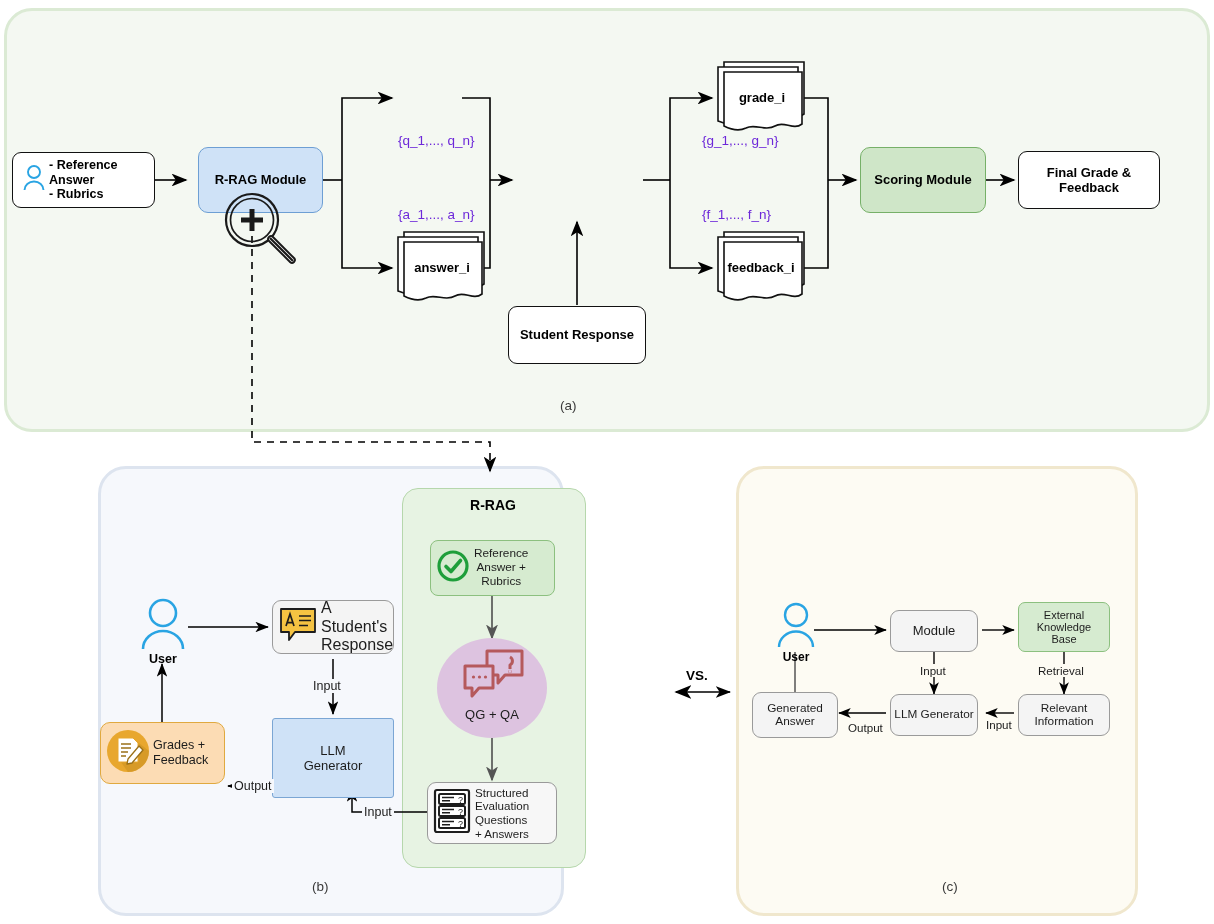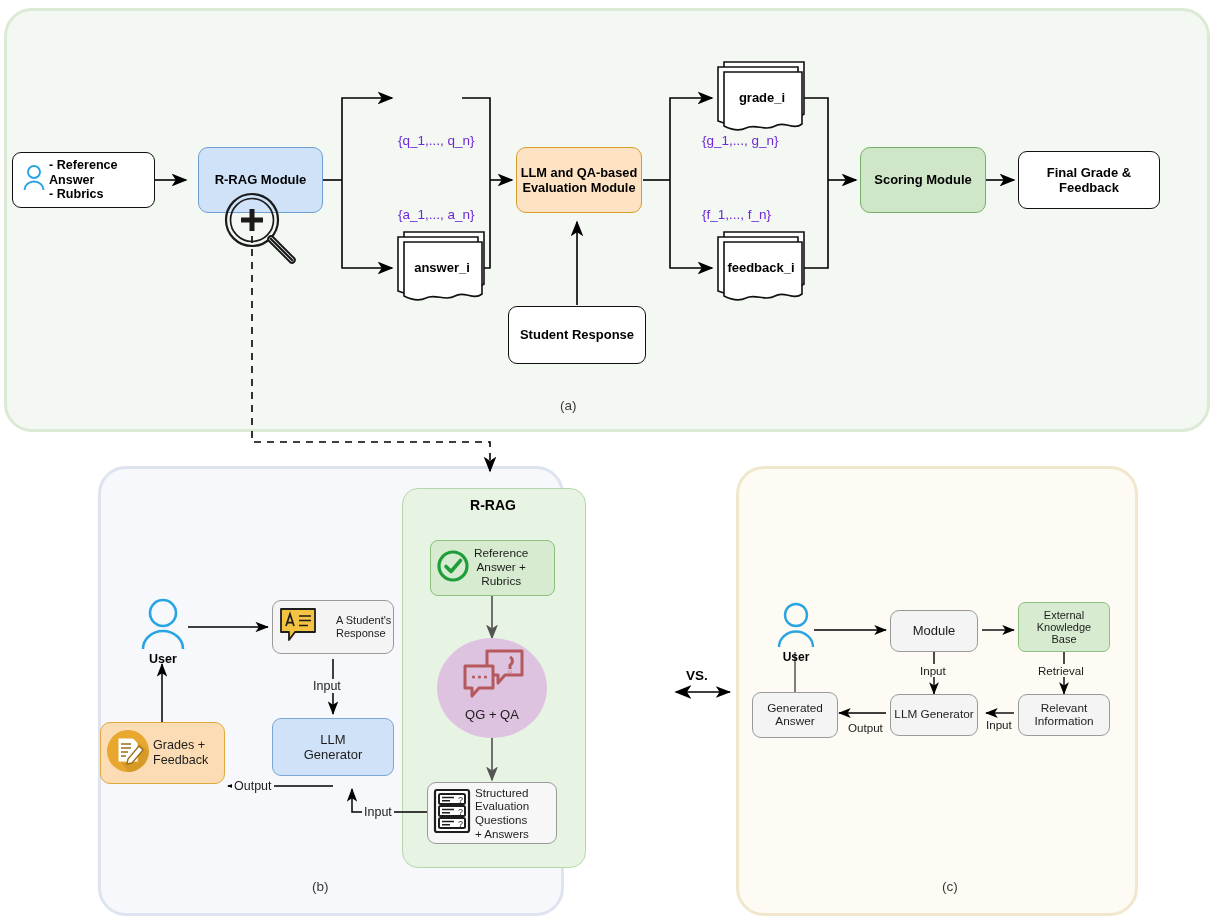--- a/index.html
+++ b/index.html
@@ -163,26 +163,20 @@
       <g fill="#fff" stroke="#111" stroke-width="1.6">
         <path d="M20,6 H100 V58 c-9,7 -18,-4 -27,2 c-9,6 -20,-3 -29,2 c-8,4 -16,1 -24,-2 Z" transform="translate(-6,-6)"></path>
         <path d="M20,6 H100 V58 c-9,7 -18,-4 -27,2 c-9,6 -20,-3 -29,2 c-8,4 -16,1 -24,-2 Z" transform="translate(-12,-1)"></path>
         <path d="M14,10 H92 V62 c-9,7 -18,-4 -27,2 c-9,6 -20,-3 -29,2 c-8,4 -16,1 -22,-2 Z"></path>
       </g>
     </svg>
     <div class="dtext" style="left:10px;top:28px;width:84px;">answer_i</div>
   </div>
   <div class="setlbl" style="left:398px;top:207px;">{a_1,..., a_n}</div>
 
-  <div class="node b-orange" style="left:516px;top:147px;width:126px;height:66px;border-radius:10px;">
-    <span class="lbl t-bold" style="font-size:12.8px;">
-      <span>LLM and QA-based</span><br>
-      <span>Evaluation Module</span>
-    </span>
-  </div>
 
   <div class="node rbox" style="left:508px;top:306px;width:138px;height:58px;">
     <span class="lbl t-bold" style="font-size:13px;">Student Response</span>
   </div>
 
   <div class="docstack" style="left:710px;top:62px;">
     <svg width="104" height="78" viewBox="0 0 104 78">
       <g fill="#fff" stroke="#111" stroke-width="1.6">
         <path d="M20,6 H100 V58 c-9,7 -18,-4 -27,2 c-9,6 -20,-3 -29,2 c-8,4 -16,1 -24,-2 Z" transform="translate(-6,-6)"></path>
         <path d="M20,6 H100 V58 c-9,7 -18,-4 -27,2 c-9,6 -20,-3 -29,2 c-8,4 -16,1 -24,-2 Z" transform="translate(-12,-1)"></path>
@@ -227,27 +221,27 @@
   <div style="position:absolute;left:128px;top:652px;width:70px;text-align:center;font-size:12.5px;font-weight:bold;color:#000;">User</div>
 
   <div class="node rbox-soft" style="left:272px;top:600px;width:122px;height:54px;justify-content:flex-start;padding-left:6px;">
     <span style="flex:0 0 auto;margin-right:4px;">
       <svg width="38" height="38" viewBox="0 0 38 38">
         <path d="M2,3 H36 V26 H16 L10,34 V26 H2 Z" fill="#f5c342" stroke="#1d1d1d" stroke-width="1.8" stroke-linejoin="round"></path>
         <path d="M7,20 L11,8 L15,20 M8.4,16.6 H13.6" stroke="#1d1d1d" stroke-width="1.7" fill="none"></path>
         <path d="M20,10 H32 M20,14.5 H32 M20,19.5 H29" stroke="#1d1d1d" stroke-width="1.7"></path>
       </svg>
     </span>
-    <span class="lbl t-reg" style="font-size:11px;text-align:left;margin-left:15px;">
+    <span class="lbl t-reg" style="font-size:16px;text-align:left;">
       <span>A Student's</span><br>
       <span>Response</span>
     </span>
   </div>
 
-  <div class="node" style="left:272px;top:718px;width:122px;height:58px;background:#cfe2f7;border:1.5px solid #7ba6d4;border-radius:9px;">
+  <div class="node" style="left:272px;top:718px;width:122px;height:80px;background:#cfe2f7;border:1.5px solid #7ba6d4;border-radius:3px;">
     <span class="lbl t-reg" style="font-size:13px;">
       <span>LLM</span><br>
       <span>Generator</span>
     </span>
   </div>
 
   <div class="node b-orangelite" style="left:100px;top:722px;width:125px;height:62px;justify-content:flex-start;padding-left:4px;">
     <span style="flex:0 0 auto;margin-right:2px;">
       <svg width="46" height="46" viewBox="0 0 46 46">
         <circle cx="23" cy="23" r="21" fill="#e8a72e"></circle>

